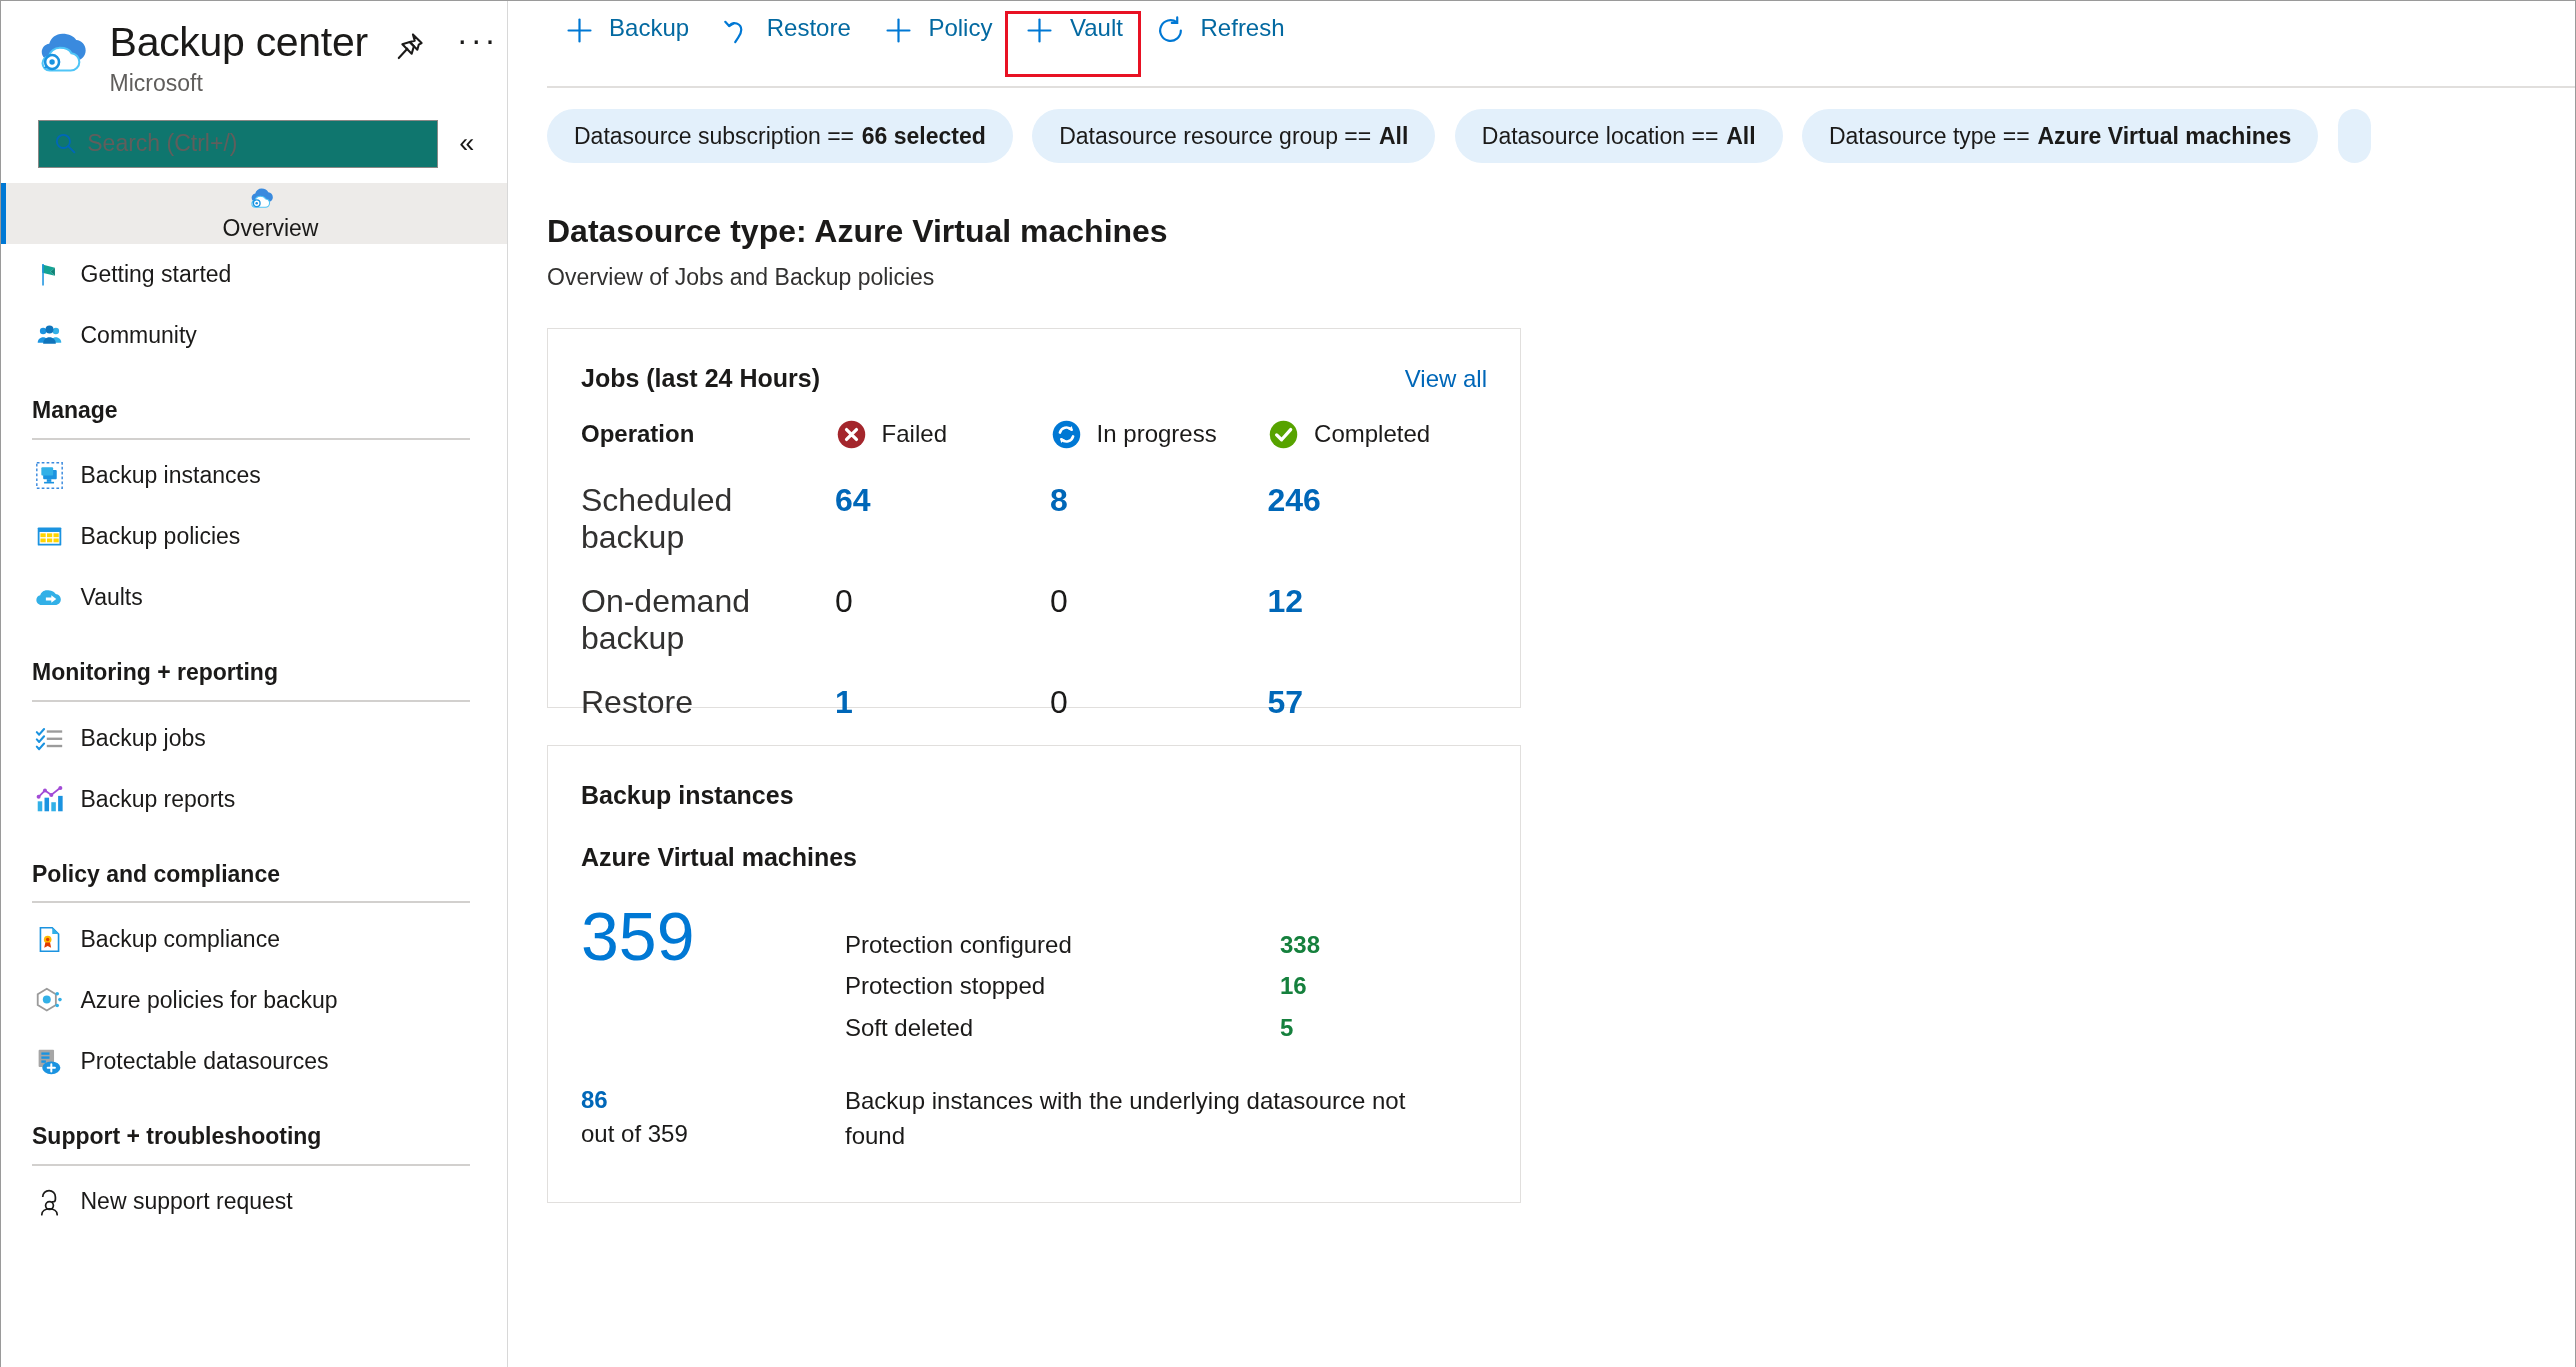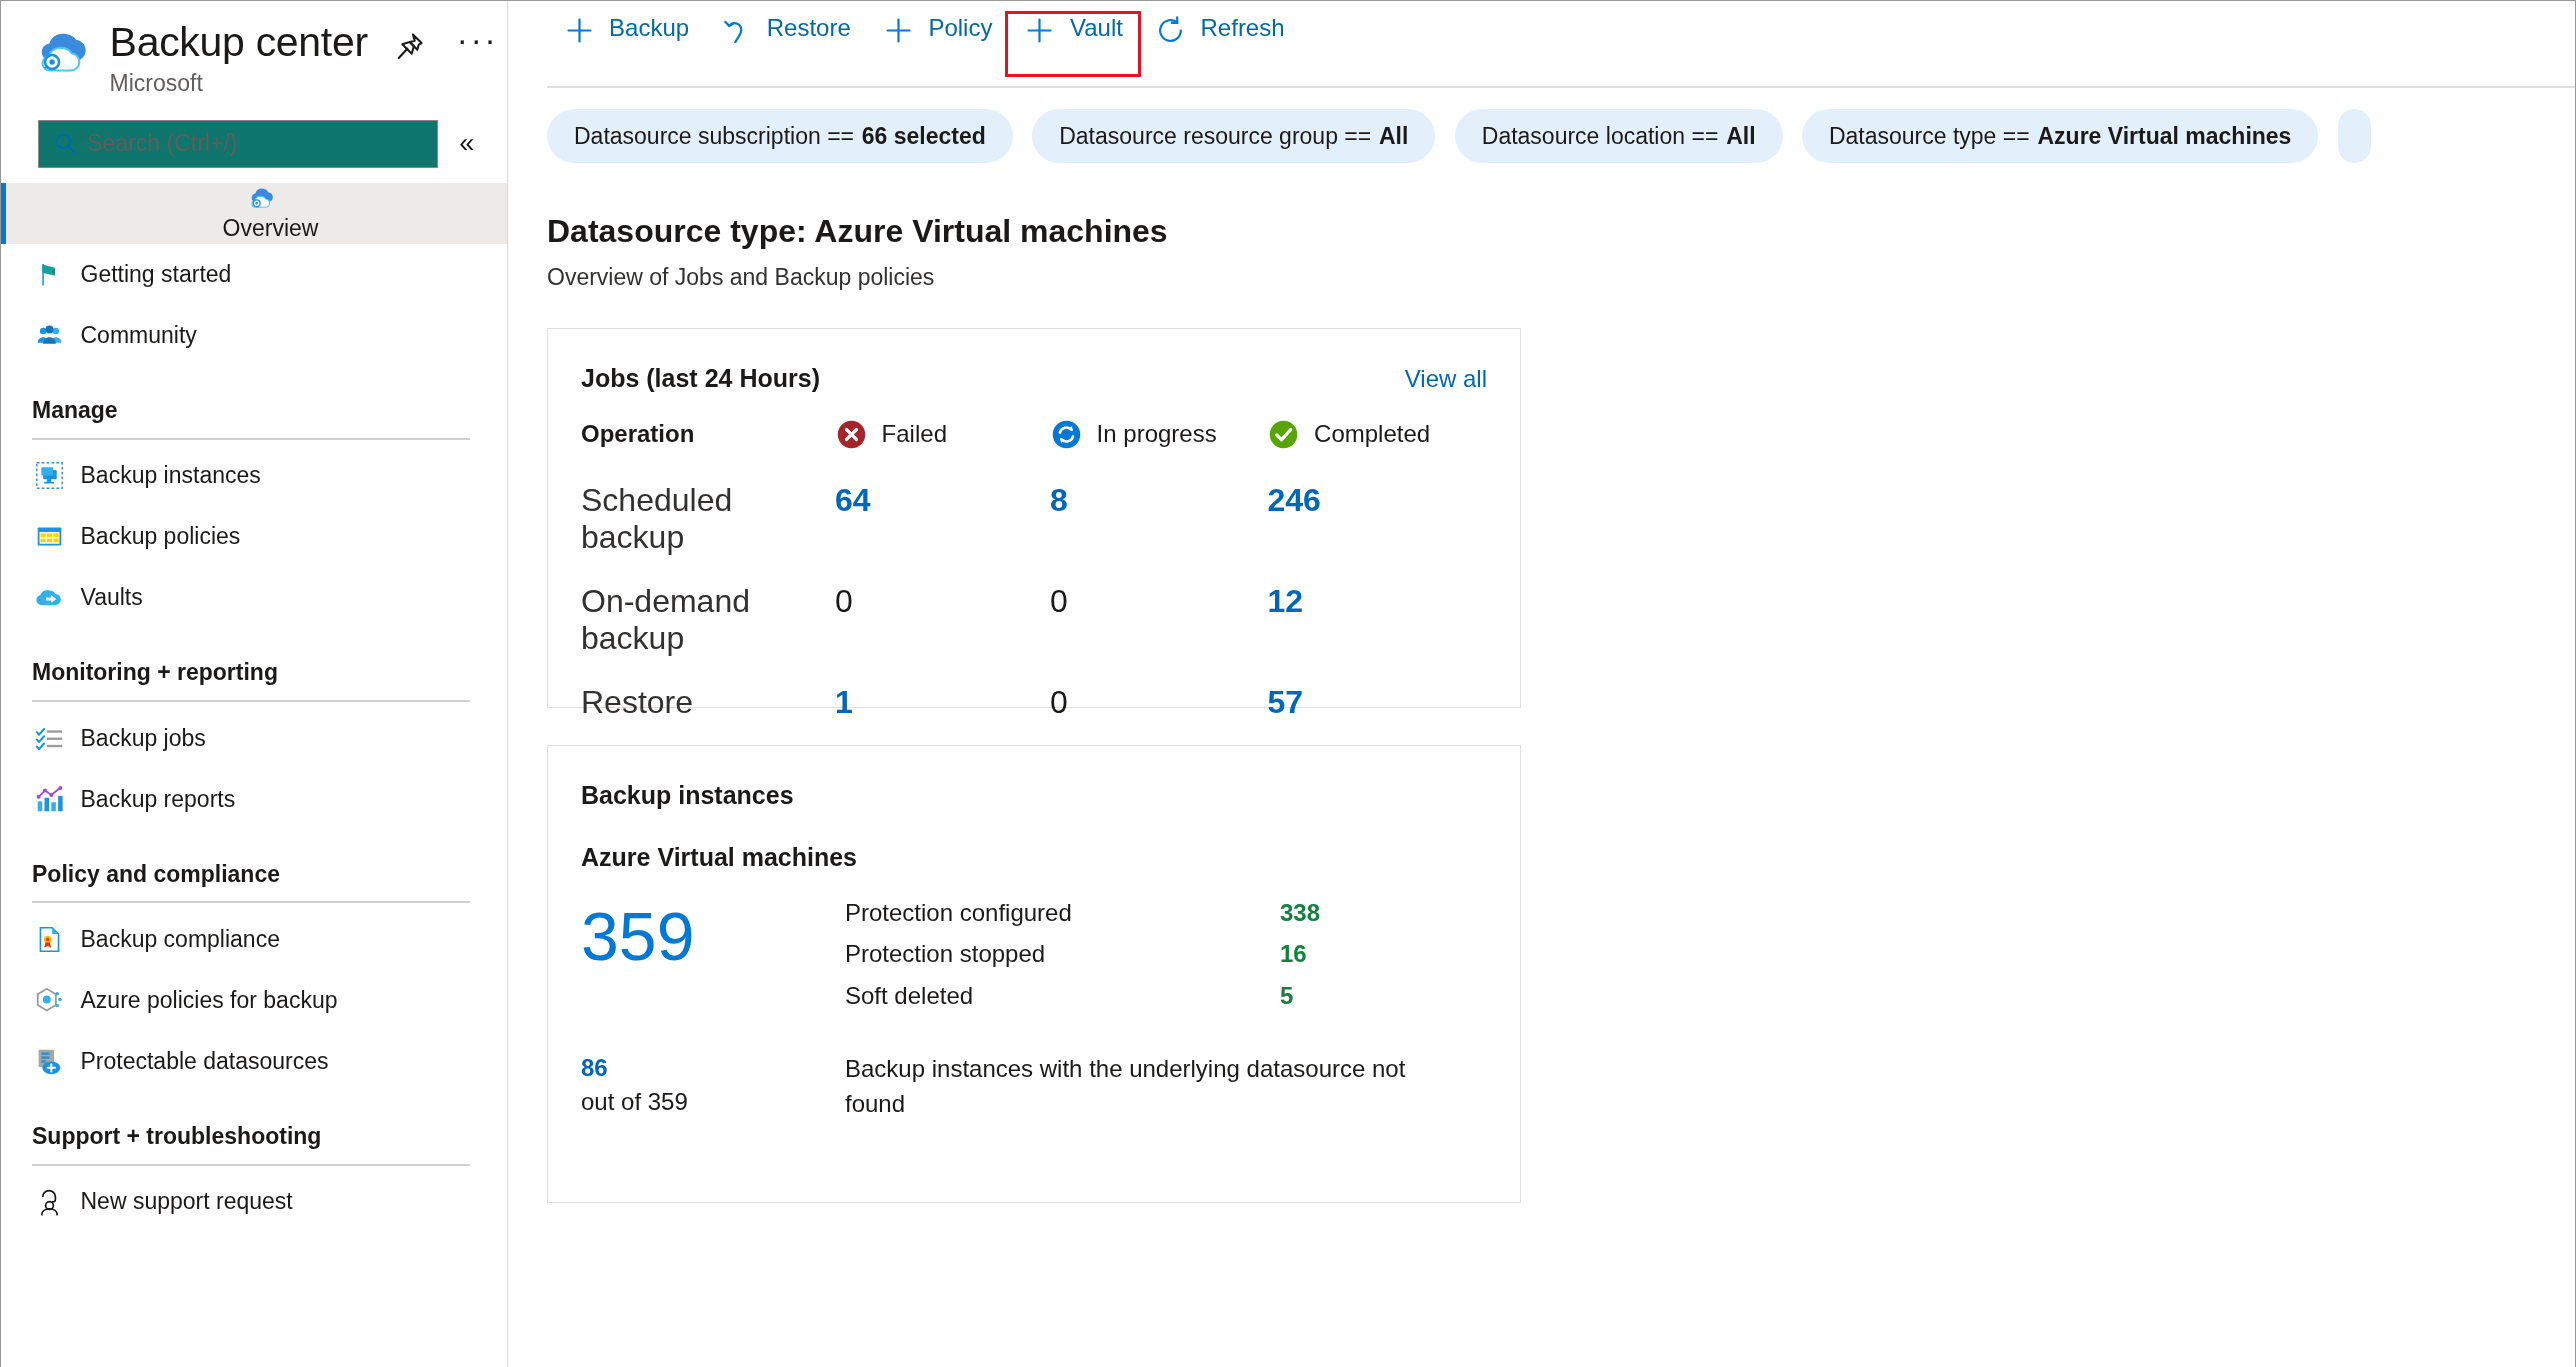--- a/index.html
+++ b/index.html
@@ -321,21 +321,21 @@
     display: flex;
     margin-top: 25px;
   }
   .big-number {
     font-size: 68px;
     color: #0078d4;
     line-height: 74px;
     width: 264px;
     flex: 0 0 264px;
   }
-  .stat-list { flex: 1; }
+  .stat-list { flex: 1; margin-top: 32px; }
   .stat-line {
     display: flex;
     align-items: baseline;
     margin-bottom: 13.6px;
   }
   .stat-label {
     font-size: 24px;
     color: #1b1a19;
     width: 435px;
     flex: 0 0 435px;

